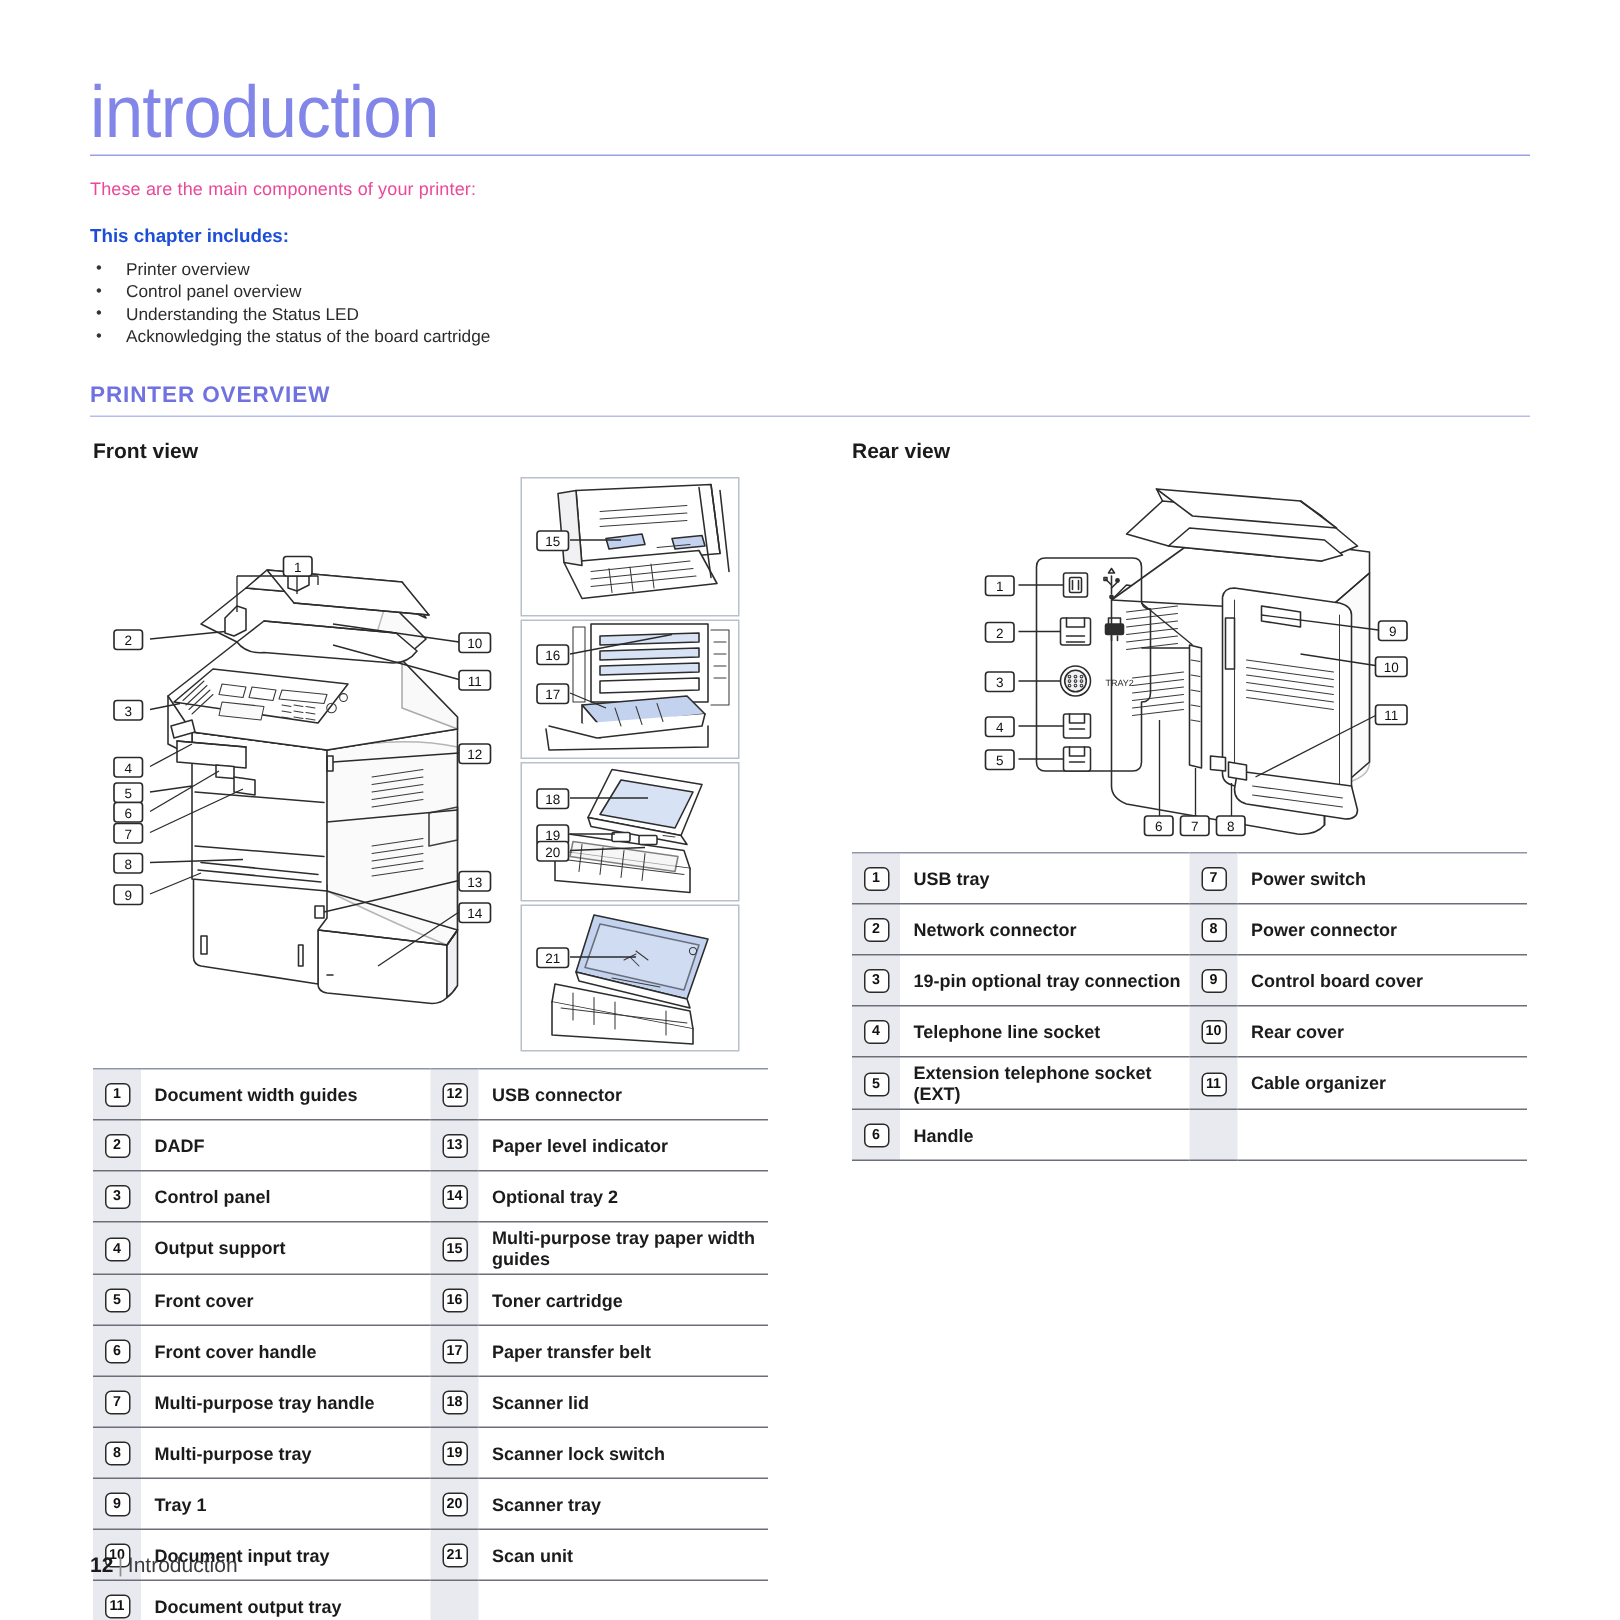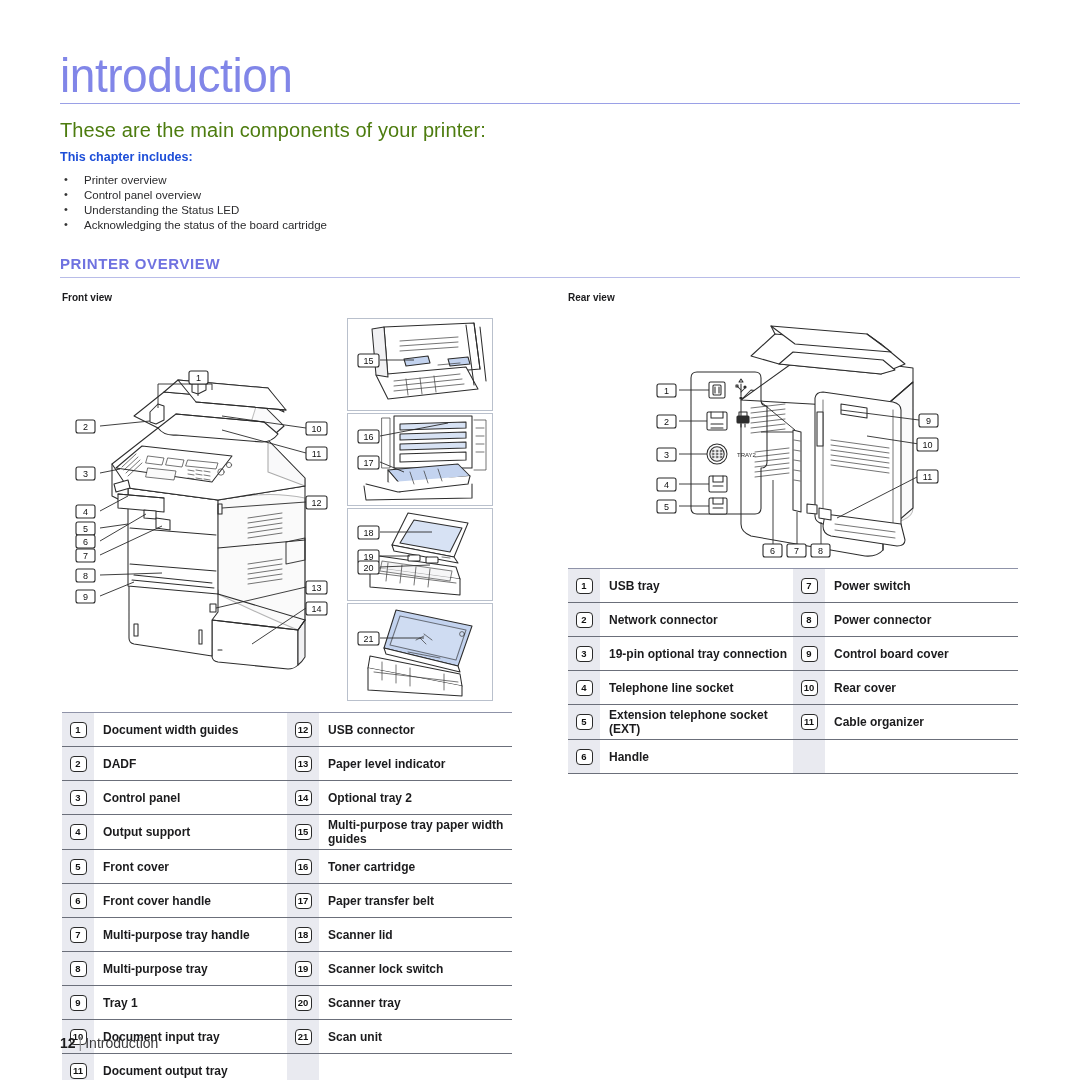--- a/index.html
+++ b/index.html
@@ -43,23 +43,23 @@
     top: 103px;
     width: 960px;
     height: 1px;
     background: #9aa0e6;
   }
 
   .lead {
     position: absolute;
     left: 60px;
     top: 119px;
-    font-size: 20px;
+    font-size: 12px;
     font-weight: 400;
-    color: #4d7c0f;
+    color: #ec4899;
     letter-spacing: 0.1px;
   }
 
   .includes-label {
     position: absolute;
     left: 60px;
     top: 150px;
     font-size: 12.5px;
     font-weight: bold;
     color: #1d4ed8;
@@ -102,21 +102,21 @@
     position: absolute;
     left: 60px;
     top: 277px;
     width: 960px;
     height: 1px;
     background: #b8bce8;
   }
 
   .sub-head {
     position: absolute;
-    font-size: 10px;
+    font-size: 14px;
     font-weight: bold;
     color: #1b1b1d;
   }
   .sub-head.left { left: 62px; top: 292px; }
   .sub-head.right { left: 568px; top: 292px; }
 
   
   .fig {
     position: absolute;
   }

